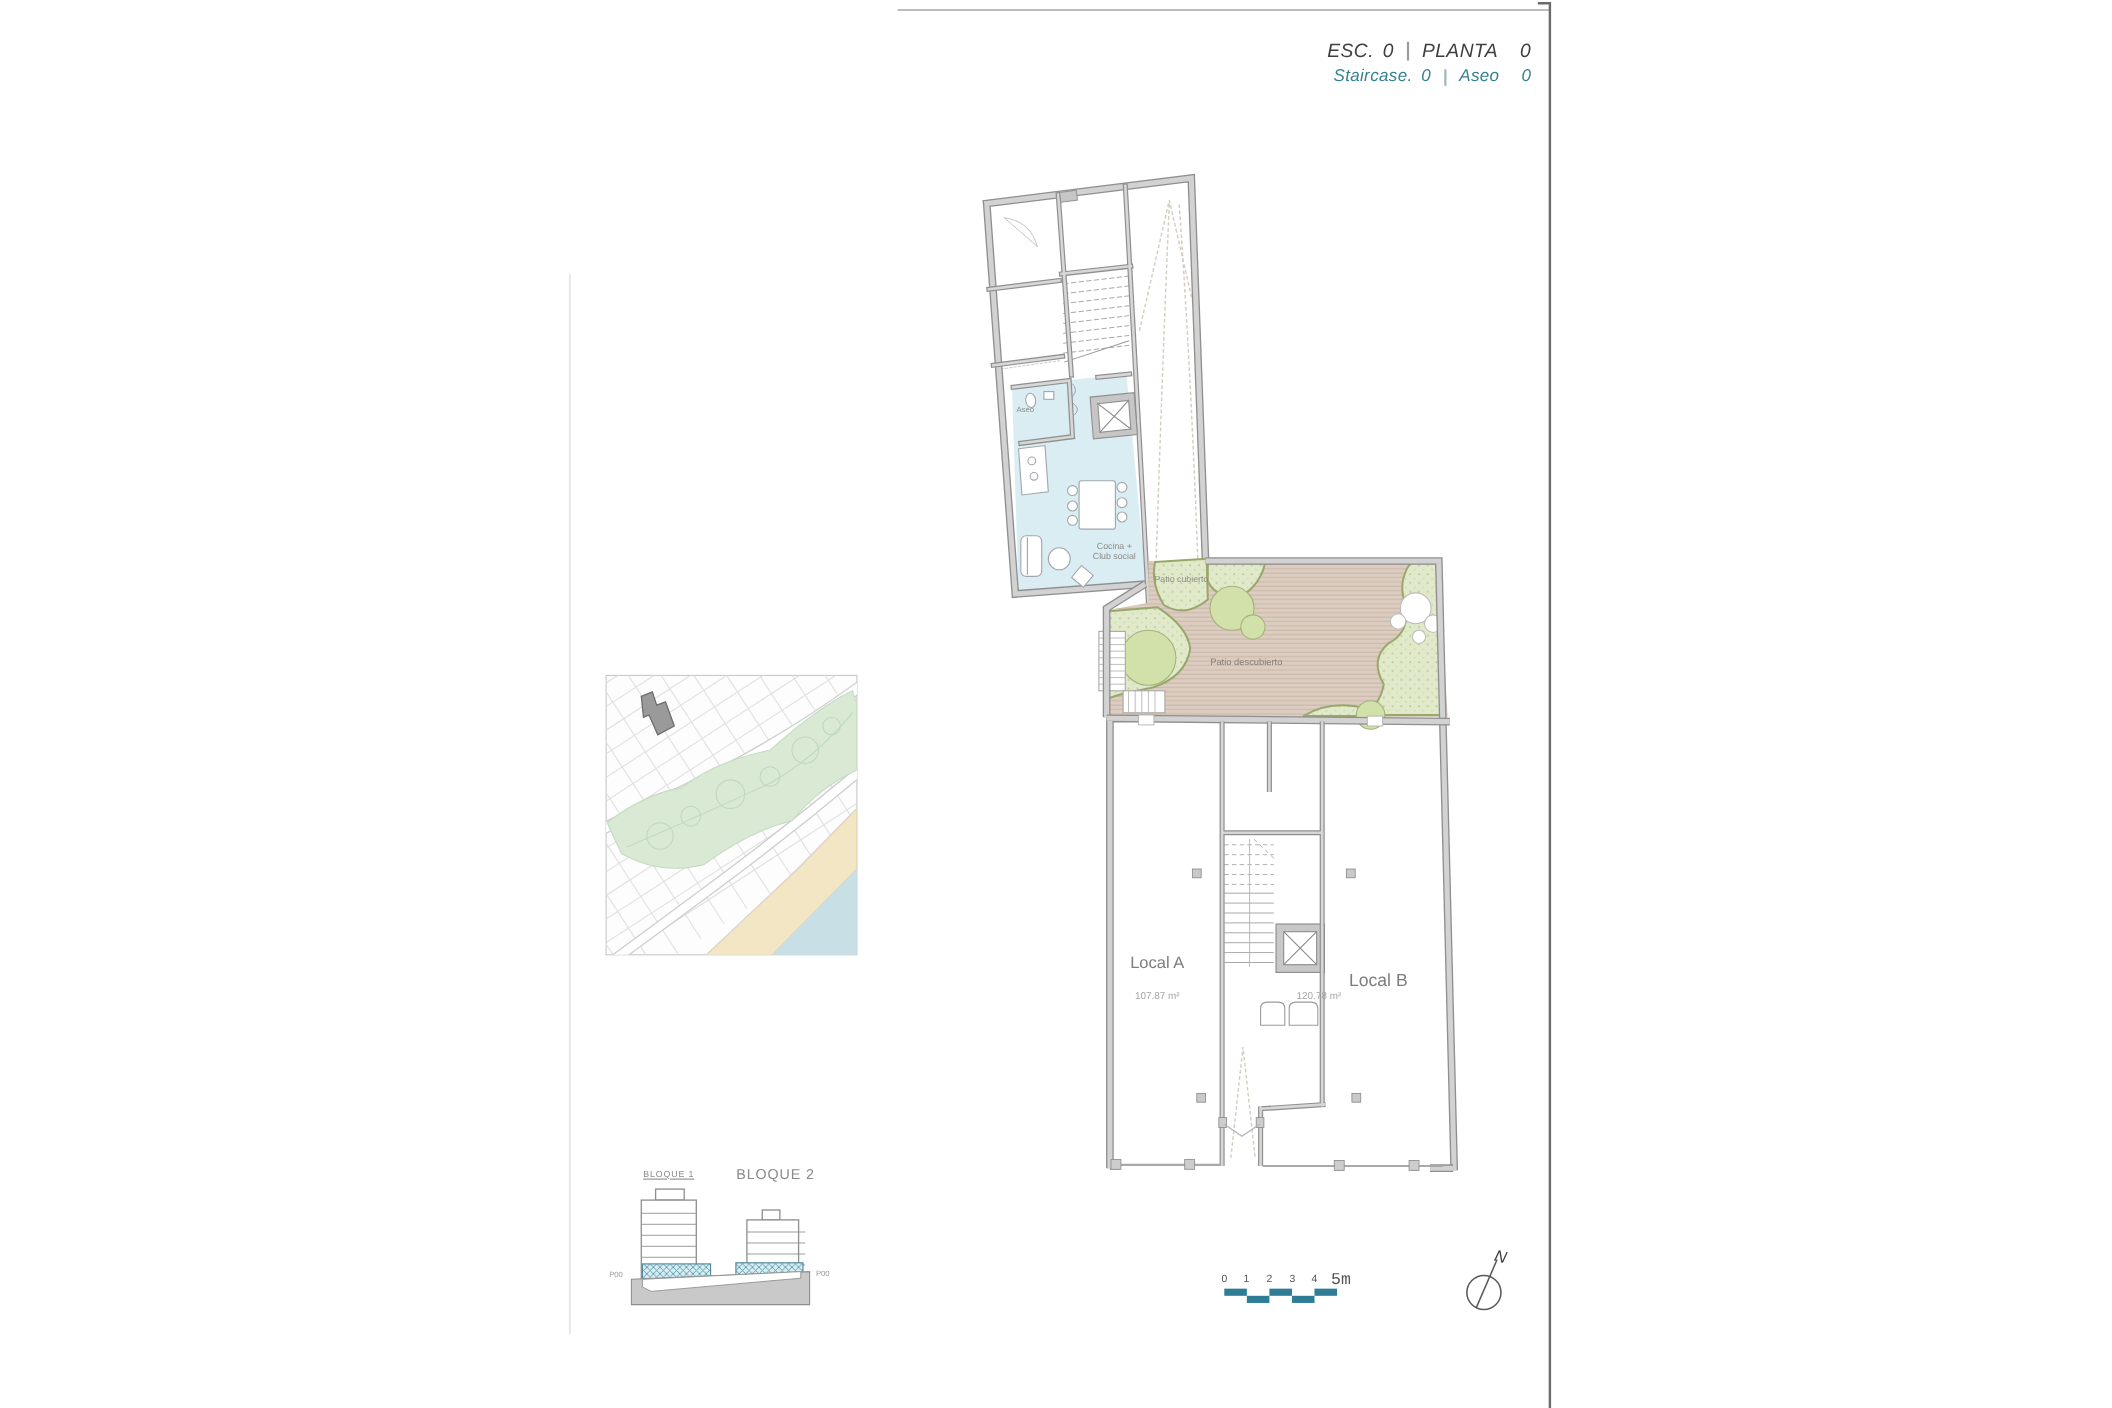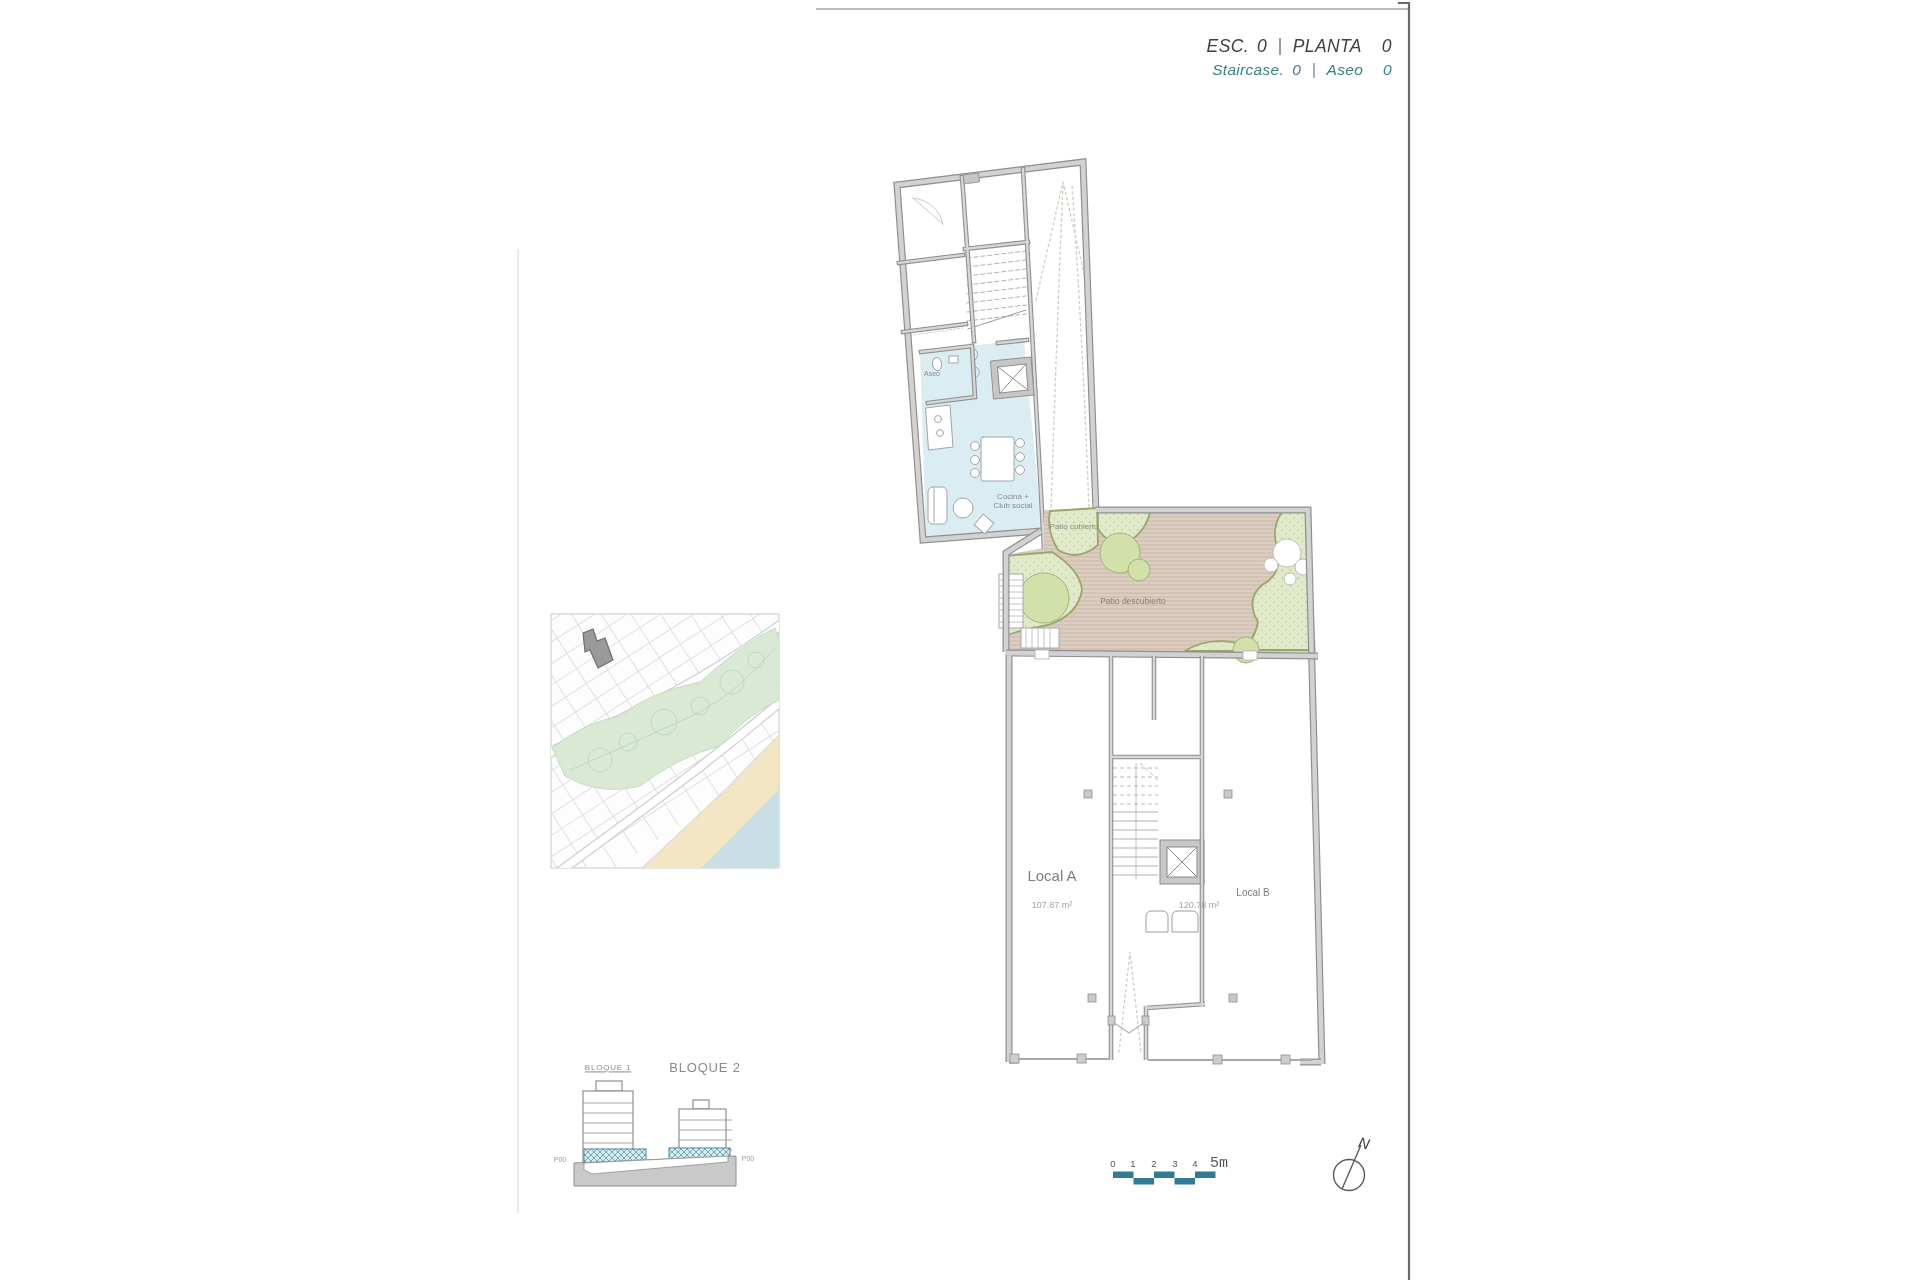--- a/index.html
+++ b/index.html
@@ -380,21 +380,21 @@
 <div>
   <div class="lbl" style="left:932px; top:374px; font-size:7px;">Aseo</div>
   <div class="lbl" style="left:1013px; top:501px; font-size:8px;">
     <div>Cocina +</div>
     <div>Club social</div>
   </div>
   <div class="lbl" style="left:1074px; top:527px; font-size:8px; color:#8b8b85;">Patio cubierto</div>
   <div class="lbl" style="left:1133px; top:602px; font-size:8.5px; color:#85807a;">Patio descubierto</div>
   <div class="lbl" style="left:1052px; top:860px; font-size:15px; color:#7d7d7d;margin-top:16px;">Local A</div>
   <div class="lbl" style="left:1052px; top:905px; font-size:9px; color:#a5a5a5;">107.87 m²</div>
-  <div class="lbl" style="left:1253px; top:893px; font-size:10px; color:#7d7d7d;">Local B</div>
+  <div class="lbl" style="left:1253px; top:893px; font-size:16px; color:#7d7d7d;">Local B</div>
   <div class="lbl" style="left:1199px; top:905px; font-size:9px; color:#a5a5a5;">120.78 m²</div>
 
   <div class="lbl" style="left:608px; top:1068px; font-size:8px; letter-spacing:0.8px;text-decoration:underline;">BLOQUE 1</div>
   <div class="lbl" style="left:705px; top:1068px; font-size:13px; letter-spacing:0.8px;">BLOQUE 2</div>
   <div class="lbl" style="left:560px; top:1160px; font-size:7px; color:#9a9a9a;">P00</div>
   <div class="lbl" style="left:748px; top:1159px; font-size:7px; color:#9a9a9a;">P00</div>
 
   <div class="lbl" style="left:1113px; top:1164px; font-size:9.5px; color:#555;">0</div>
   <div class="lbl" style="left:1133px; top:1164px; font-size:9.5px; color:#555;">1</div>
   <div class="lbl" style="left:1154px; top:1164px; font-size:9.5px; color:#555;">2</div>

